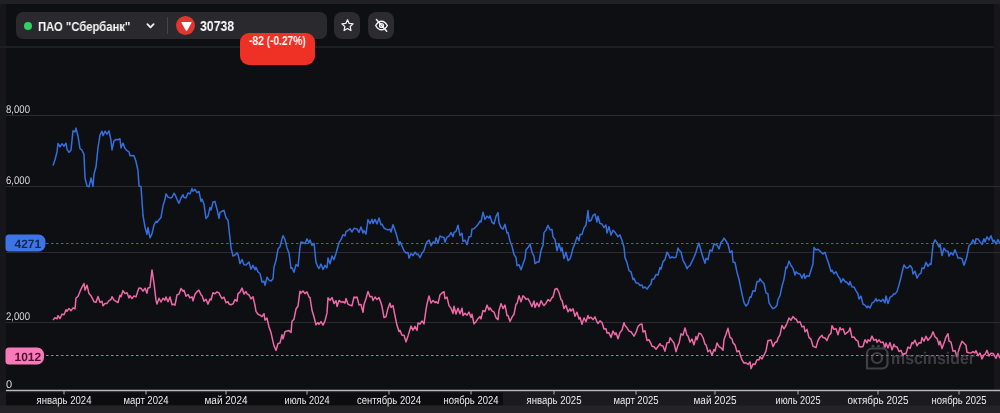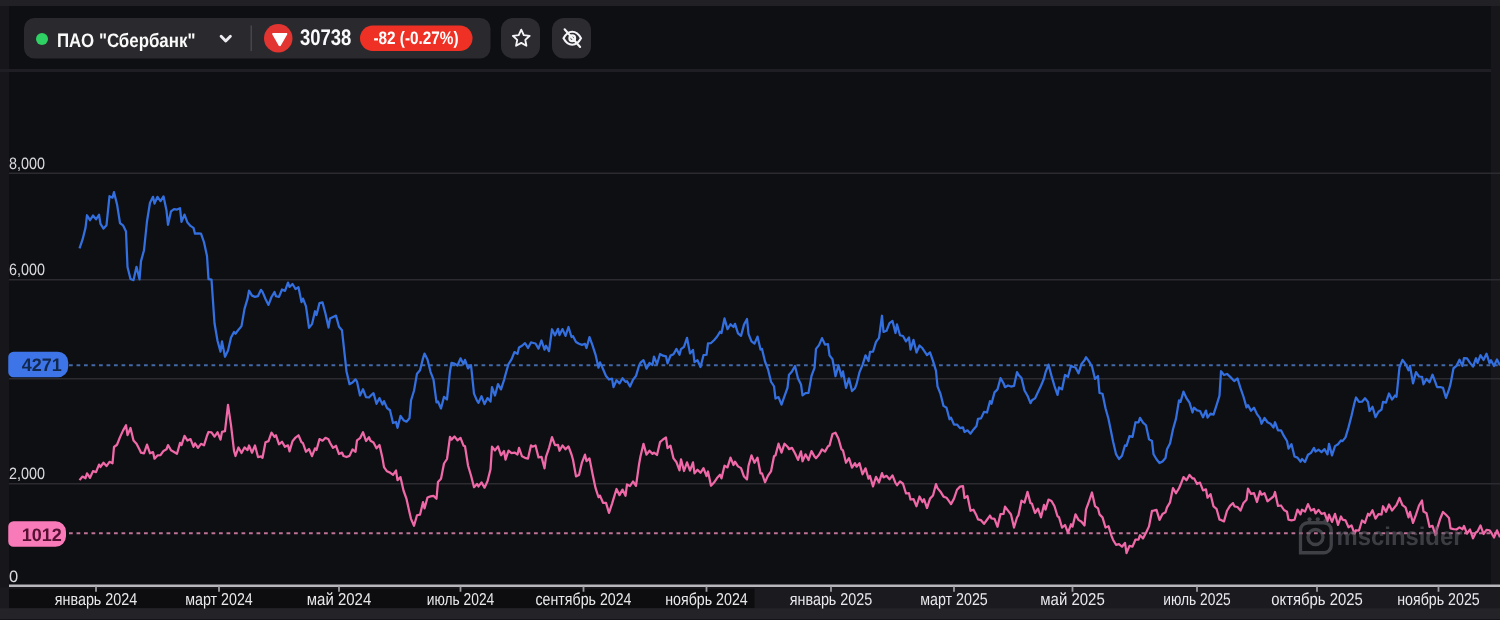--- a/index.html
+++ b/index.html
@@ -4,21 +4,21 @@
   html,body{margin:0;padding:0;background:#0e0f13;width:1000px;height:413px;overflow:hidden;}
   body{font-family:"Liberation Sans", sans-serif;position:relative;}
   .leftstrip{position:absolute;left:0;top:0;width:6px;height:413px;background:#17171b;}
   .hdrpill{position:absolute;left:16px;top:12px;width:311px;height:27px;background:#2a2a2e;border-radius:7px;}
   .dot{position:absolute;left:24px;top:22px;width:8px;height:8px;border-radius:50%;background:#2fd164;}
   .name{position:absolute;left:38px;top:19px;font-size:13px;font-weight:bold;color:#fafafa;transform:scaleX(0.865) translateZ(0);transform-origin:0 0;white-space:nowrap;will-change:transform;}
   .chev{position:absolute;left:145px;top:16px;color:#e8e8ea;}
   .sep{position:absolute;left:167px;top:17px;width:1px;height:17px;background:#45454b;}
   .redcirc{position:absolute;left:176px;top:16px;width:19px;height:19px;border-radius:50%;background:#e23430;}
   .price{position:absolute;left:200px;top:17px;font-size:15px;font-weight:bold;color:#fbfbfd;transform:scaleX(0.82) translateZ(0);transform-origin:0 0;will-change:transform;}
-  .redpill{position:absolute;left:240px;top:17px;width:75px;height:17px;line-height:17.5px;background:#ee3124;border-radius:9px;color:#fff;font-size:12px;font-weight:bold;text-align:center;}
+  .redpill{position:absolute;left:240px;top:33px;width:75px;height:32px;line-height:17.5px;background:#ee3124;border-radius:9px;color:#fff;font-size:12px;font-weight:bold;text-align:center;}
   .redpill span{display:inline-block;transform:scaleX(0.85) translateZ(0);transform-origin:50% 50%;white-space:nowrap;will-change:transform;}
   .btn{position:absolute;top:12px;width:26px;height:27px;background:#2b2b30;border-radius:8px;}
   .btn svg{position:absolute;left:5px;top:5.5px;}
 </style></head>
 <body>
 <div class="leftstrip"></div>
 <div style="position:absolute;left:0;top:0;width:1000px;height:4px;background:#202025;"></div>
 <div style="position:absolute;left:0;top:46px;width:1000px;height:1.5px;background:#1e1e24;"></div>
 <div style="position:absolute;left:994px;top:4px;width:6px;height:409px;background:#16161b;"></div>
 <div style="position:absolute;left:0;top:0;width:1000px;height:413px;transform:translateZ(0);">

